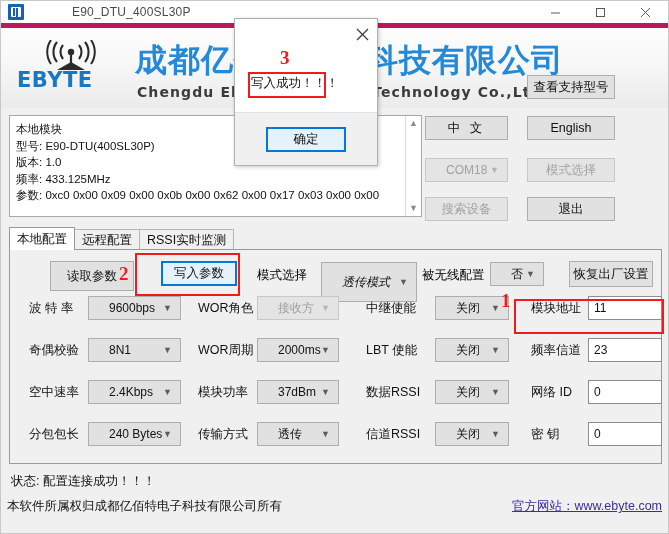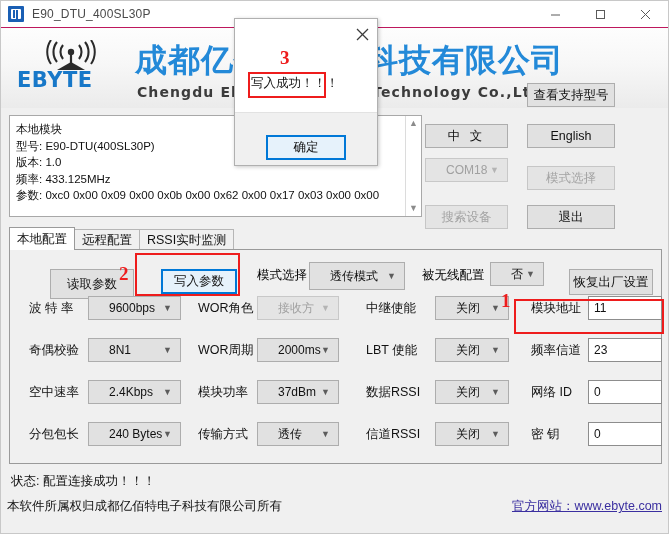--- a/index.html
+++ b/index.html
@@ -19,23 +19,23 @@
     border: 1px solid #c8c8c8;
     box-sizing: border-box;
     overflow: hidden;
   }
 
   
   .titlebar {
     position: absolute; left: 0; top: 0;
     width: 100%; height: 27px;
     background: #ffffff;
-    border-bottom: 1px solid #be185d;
-    box-sizing: border-box;
-    display: flex; align-items: center;
+    border-bottom: 5px solid #be185d;
+    box-sizing: border-box;
+    display: flex; align-items: center; gap: 40px;
   }
   .app-icon {
     width: 16px; height: 16px;
     margin-left: 7px; margin-right: 8px;
     background: #1a5fb4;
     border-radius: 1px;
     position: relative;
     flex: none;
   }
   .app-icon::before {
@@ -143,21 +143,20 @@
   
   .btn {
     background: #e1e1e1;
     border: 1px solid #adadad;
     box-sizing: border-box;
     font-size: 12.5px;
     color: #111;
     display: flex; align-items: center; justify-content: center;
     white-space: nowrap;
     text-align: left;
-    margin-top: 8px;
   }
   .btn.disabled { color: #a3a3a3; background: #e4e4e4; border-color: #c6c6c6; }
   .btn.focus {
     border: 1px solid #0078d7;
     box-shadow: inset 0 0 0 1px #0078d7;
     background: #e6f2fb;
   }
   .combo {
     background: #e1e1e1;
     border: 1px solid #adadad;
@@ -218,21 +217,21 @@
     width: 653px; height: 215px;
     background: #f0f0f0;
     border: 1px solid #9a9a9a;
     box-sizing: border-box;
   }
 
   .toolrow { position: absolute; left: 0; top: 0; width: 100%; height: 46px; }
   .btn-read   { position: absolute; left: 40px;  top: 11px; width: 84px; height: 30px; }
   .btn-write  { position: absolute; left: 151px; top: 11px; width: 76px; height: 25px; }
   .lbl-mode   { position: absolute; left: 247px; top: 17px; font-size: 12.5px; white-space: nowrap; }
-  .combo-mode { position: absolute; left: 299px; top: 12px; width: 96px; height: 28px; }
+  .combo-mode { position: absolute; left: 311px; top: 12px; width: 96px; height: 40px; font-style: italic; }
   .lbl-wcfg   { position: absolute; left: 412px; top: 17px; font-size: 12.5px; white-space: nowrap; }
   .combo-wcfg { position: absolute; left: 480px; top: 12px; width: 54px; height: 24px; }
   .btn-reset  { position: absolute; left: 559px; top: 11px; width: 84px; height: 26px; }
 
   
   .pgrid { position: absolute; left: 0; top: 46px; width: 100%; }
   .prow { position: relative; height: 42px; }
   .plabel {
     position: absolute;
     font-size: 12.5px;

